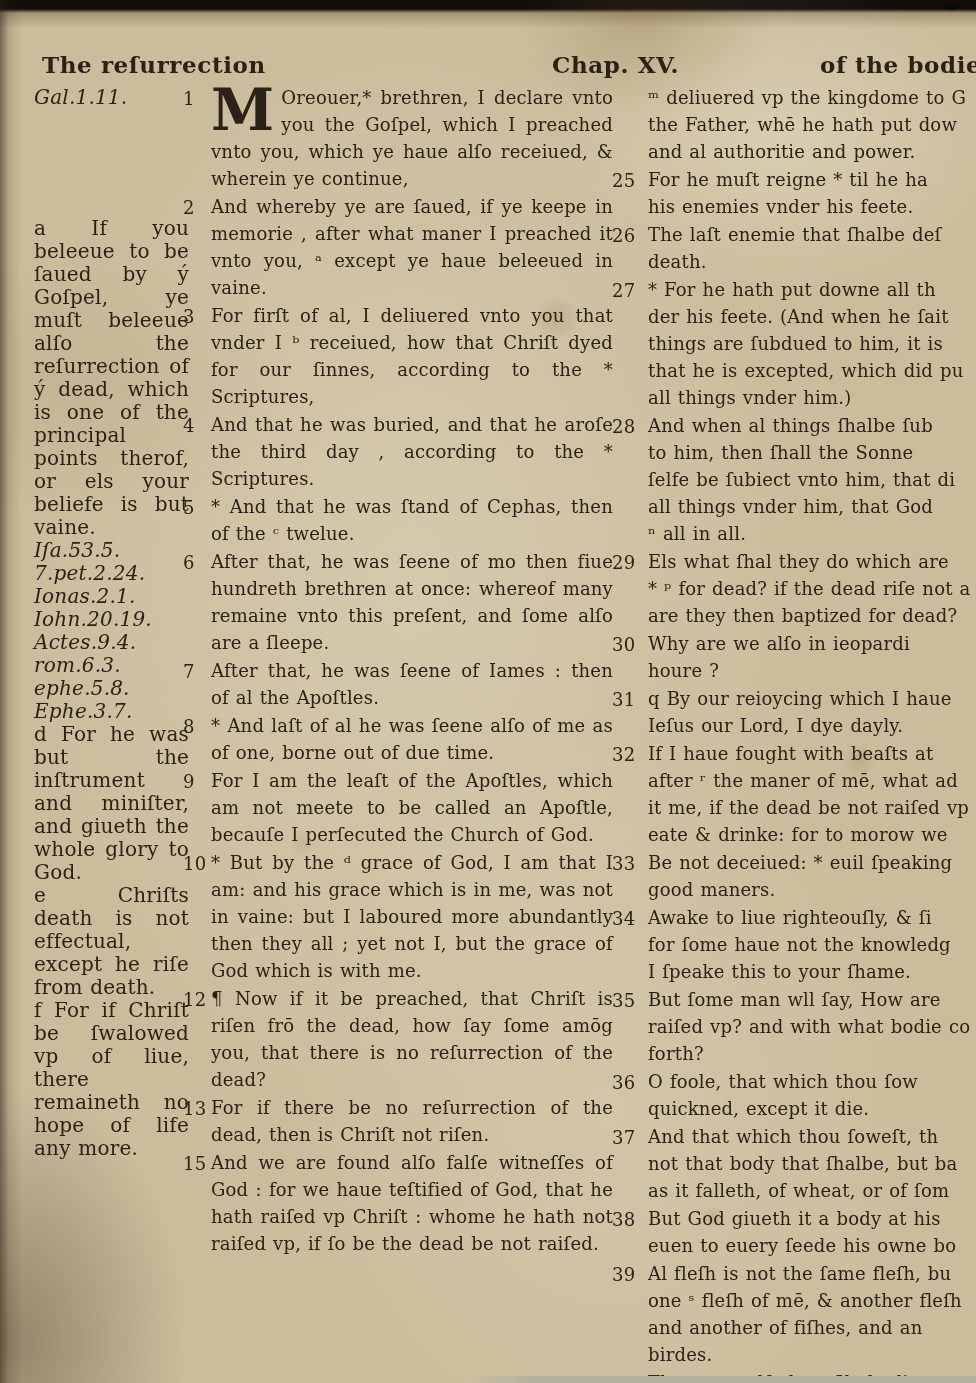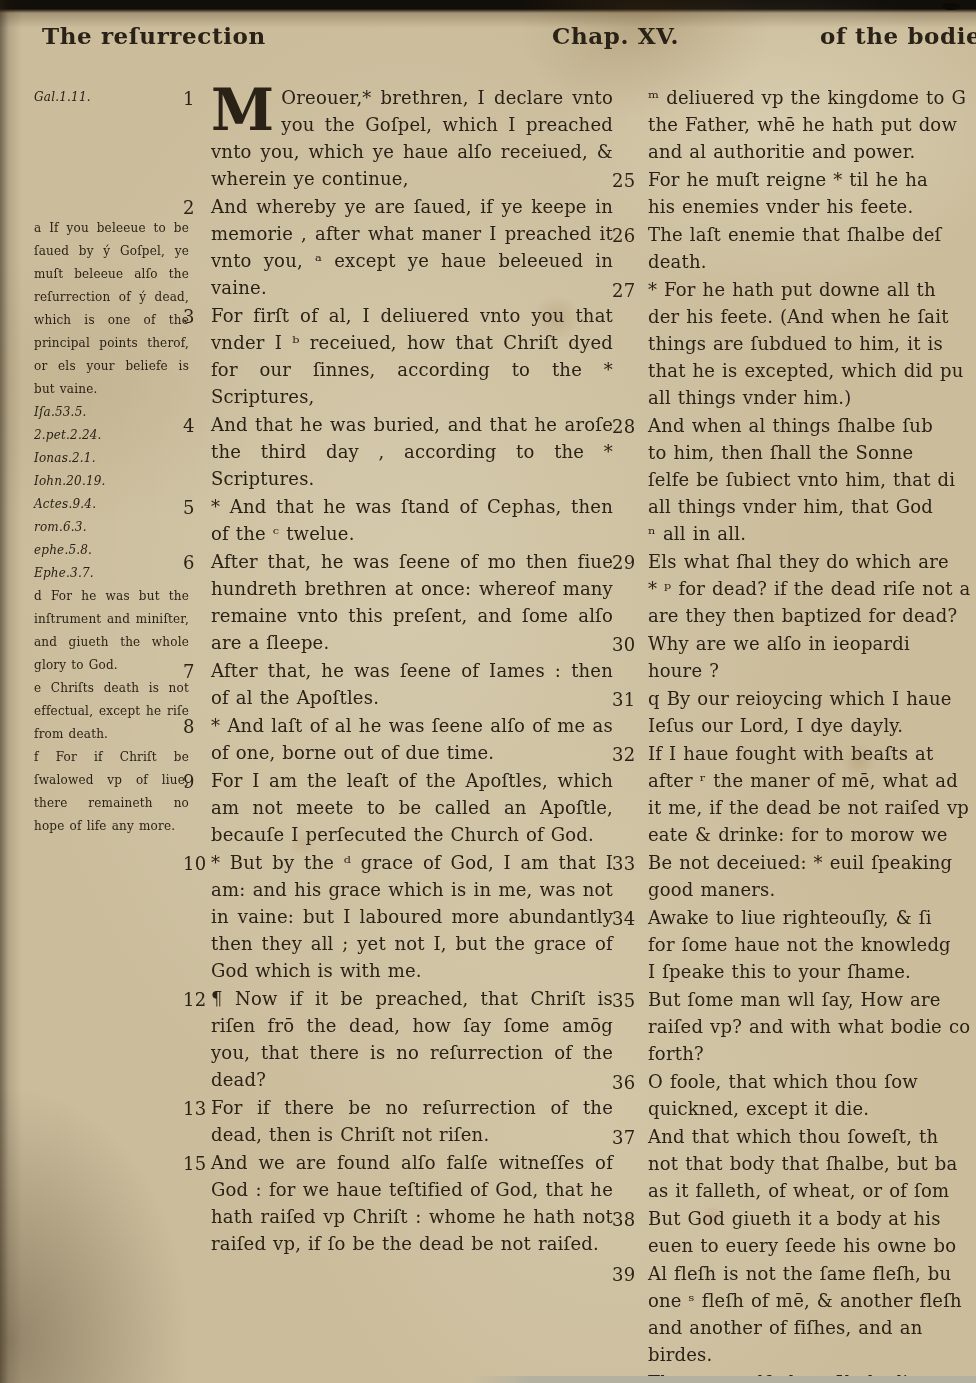--- a/index.html
+++ b/index.html
@@ -28,29 +28,29 @@
   }
   .edge-bottom-right{
     position:absolute;left:470px;bottom:0;width:506px;height:7px;
     background:linear-gradient(to right, rgba(175,172,158,0), #b4b1a1 60px);
   }
   .edge-top-speck{
     position:absolute;top:3px;left:942px;width:18px;height:7px;background:#0c0a07;border-radius:50%;
   }
 
   
-  .runhead{position:absolute;top:22px;font-size:23px;font-weight:600;white-space:nowrap;letter-spacing:0.6px;}
+  .runhead{position:absolute;top:51px;font-size:23px;font-weight:600;white-space:nowrap;letter-spacing:0.6px;}
   .rh-left{left:42px;}
   .rh-center{left:552px;}
   .rh-right{left:820px;}
 
   
   .margin-col{
     position:absolute;left:34px;top:86px;width:155px;
-    font-size:12px;line-height:23px;
+    font-size:20px;line-height:23px;
   }
   .mnote{text-align:justify;word-spacing:1px;}
   .mnote.ref{font-style:italic;text-align:left;}
   .margin-col > div:nth-child(2){margin-top:108px;}
   .margin-col > div:nth-child(14){margin-top:26px;}
 
   
   .main-col{
     position:absolute;left:183px;top:84px;width:430px;
     font-size:18px;line-height:27px;
@@ -77,21 +77,21 @@
 <body>
 
 <div class="runhead rh-left">The reſurrection</div>
 <div class="runhead rh-center">Chap. XV.</div>
 <div class="runhead rh-right">of the bodie p</div>
 
 <div class="margin-col">
     <div class="mnote ref">Gal.1.11.</div>
     <div class="mnote note">a If you beleeue to be ſaued by ý Goſpel, ye muſt beleeue alſo the reſurrection of ý dead, which is one of the principal points therof, or els your beliefe is but vaine.</div>
     <div class="mnote ref">Iſa.53.5.</div>
-    <div class="mnote ref">2.pet.2.24.</div>
+    <div class="mnote ref">7.pet.2.24.</div>
     <div class="mnote ref">Ionas.2.1.</div>
     <div class="mnote ref">Iohn.20.19.</div>
     <div class="mnote ref">Actes.9.4.</div>
     <div class="mnote ref">rom.6.3.</div>
     <div class="mnote ref">ephe.5.8.</div>
     <div class="mnote ref">Ephe.3.7.</div>
     <div class="mnote note">d For he was but the inſtrument and miniſter, and giueth the whole glory to God.</div>
     <div class="mnote note">e Chriſts death is not effectual, except he riſe from death.</div>
     <div class="mnote note">f For if Chriſt be ſwalowed vp of liue, there remaineth no hope of life any more.</div>
   </div>

